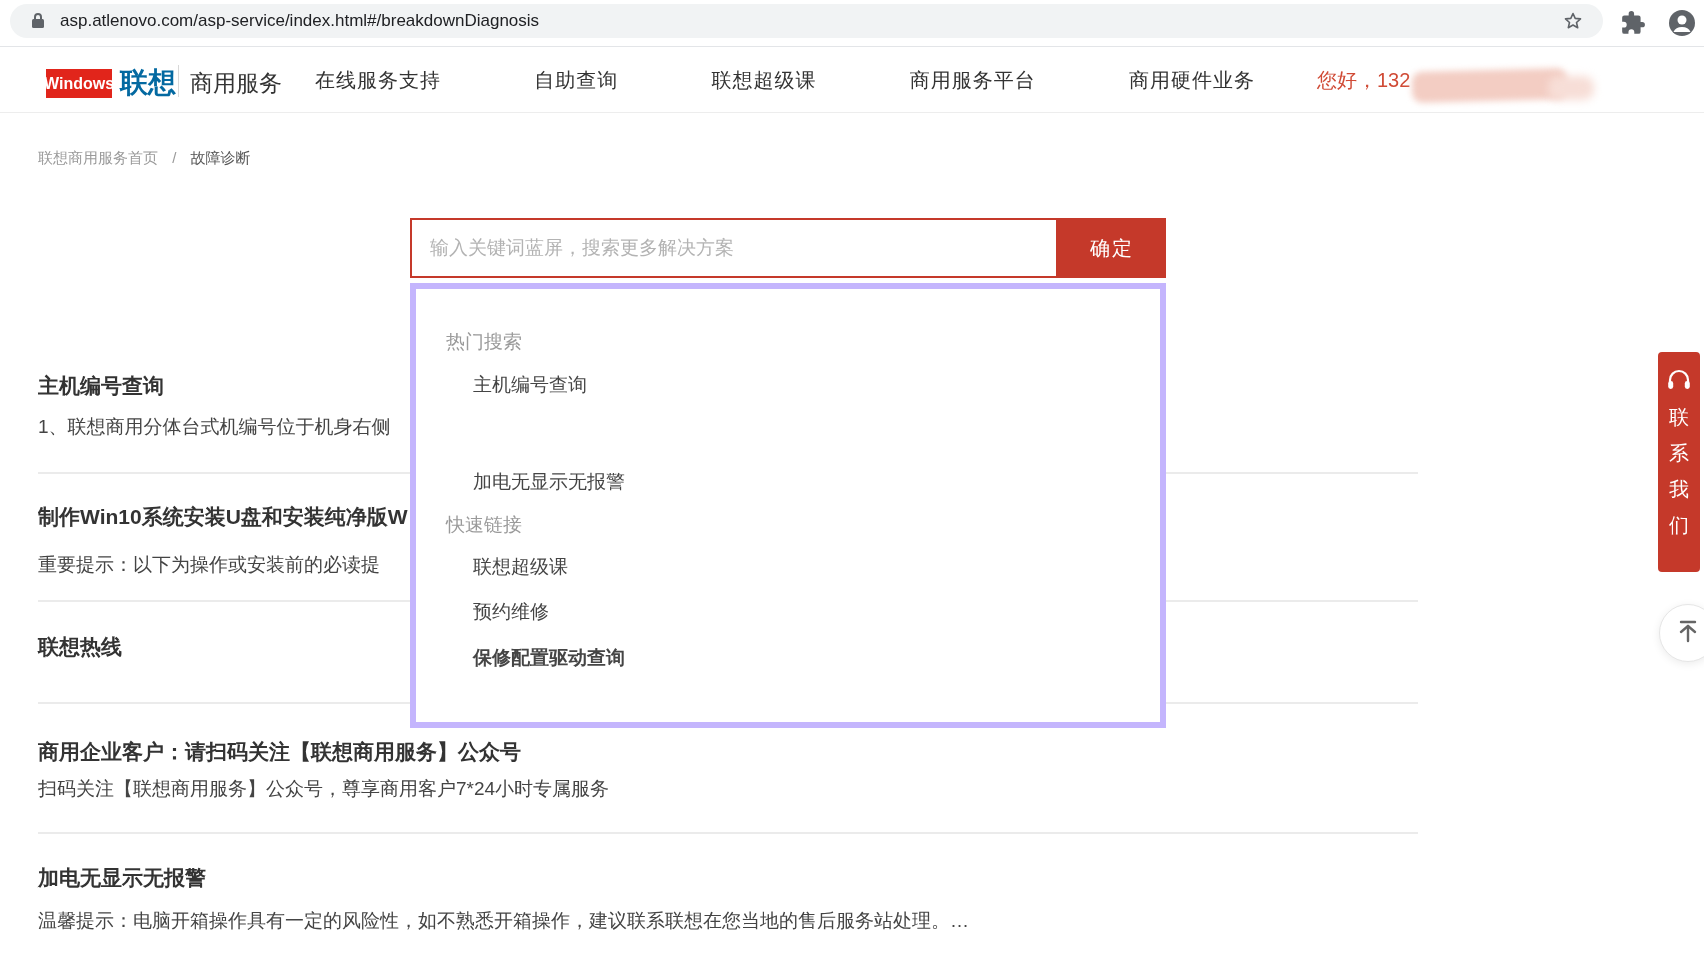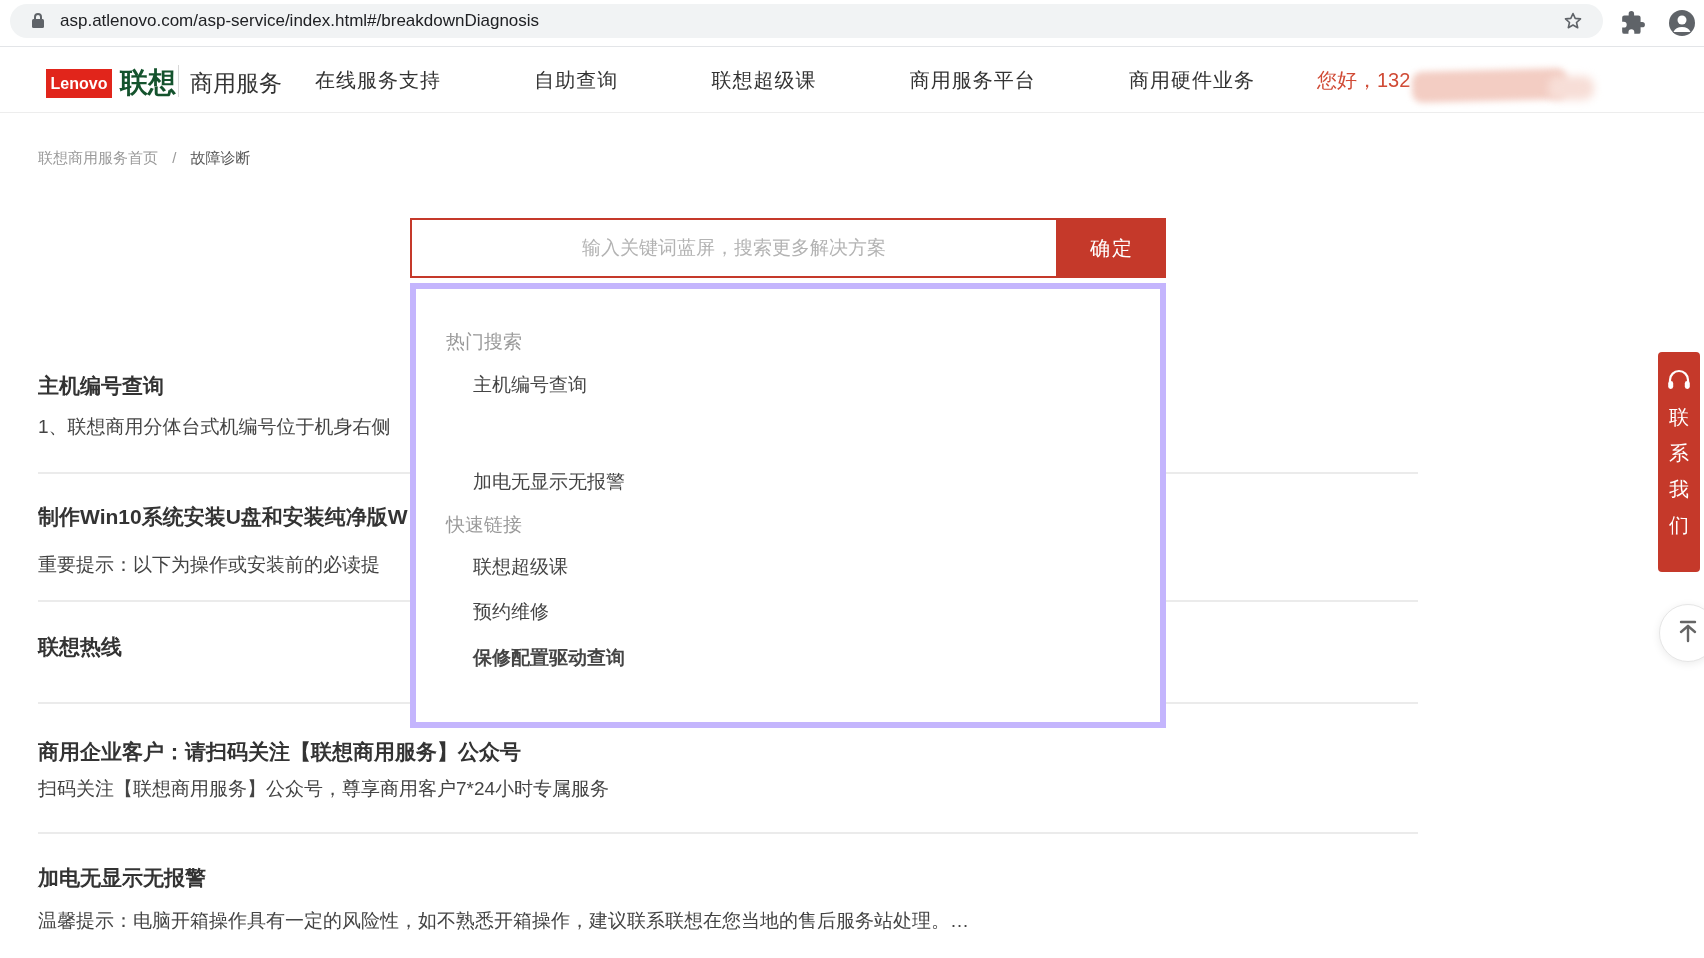--- a/index.html
+++ b/index.html
@@ -45,21 +45,21 @@
   .section-title { position:absolute; left:38px; font-size:21px; font-weight:bold; color:#333;
     white-space:nowrap; z-index:1; }
   .section-body { position:absolute; left:38px; font-size:19px; color:#444;
     white-space:nowrap; z-index:1; }
   .clip { width:374px; overflow:hidden; }
   .divider { position:absolute; left:38px; width:1380px; height:2px; background:#ebebeb; z-index:1; }
 
   
   .search-input { position:absolute; left:410px; top:218px; width:648px; height:60px;
     border:2px solid #c5392a; background:#fff; padding:0 18px; font-size:19px; color:#333;
-    outline:none; z-index:11; font-family:"Liberation Sans", sans-serif;text-align:center; }
+    outline:none; z-index:11; font-family:"Liberation Sans", sans-serif; }
   .search-input::placeholder { color:#b3b3b3; }
   .search-btn { position:absolute; left:1058px; top:218px; width:108px; height:60px;
     background:#c5392a; border:none; color:#fff; font-size:20px; letter-spacing:2px;
     cursor:pointer; z-index:11; font-family:"Liberation Sans", sans-serif; }
 
   
   .dropdown { position:absolute; left:410px; top:283px; width:756px; height:445px;
     background:#fff; border:6px solid #c4b5fd; z-index:10; }
   .dd-header { position:absolute; left:30px; font-size:19px; color:#9a9a9a; white-space:nowrap; }
   .dd-item { position:absolute; left:57px; font-size:19px; color:#454545; white-space:nowrap; cursor:pointer; }
@@ -101,23 +101,23 @@
     <svg width="30" height="30" viewBox="0 0 30 30">
       <circle cx="15" cy="15" r="13" fill="#5f6368"></circle>
       <circle cx="15" cy="12" r="4.5" fill="#fff"></circle>
       <path d="M6.5 24 a9 7.5 0 0 1 17 0 z" fill="#fff"></path>
     </svg>
   </span>
 </div>
 
 <div class="site-header">
   <div class="logo-box" style="background:#e1251b;">
-    <span>Lenovo</span>
+    <span>Windows</span>
   </div>
-  <div class="logo-cn" style="color:#14532d;">联想</div>
+  <div class="logo-cn" style="color:#0369a1;">联想</div>
   <div class="logo-divider"></div>
   <div class="logo-sub">商用服务</div>
   <div class="nav">
     <span class="nav-item">在线服务支持</span>
     <span class="nav-item">自助查询</span>
     <span class="nav-item">联想超级课</span>
     <span class="nav-item">商用服务平台</span>
     <span class="nav-item">商用硬件业务</span>
   </div>
   <div class="greeting">您好，132</div>

